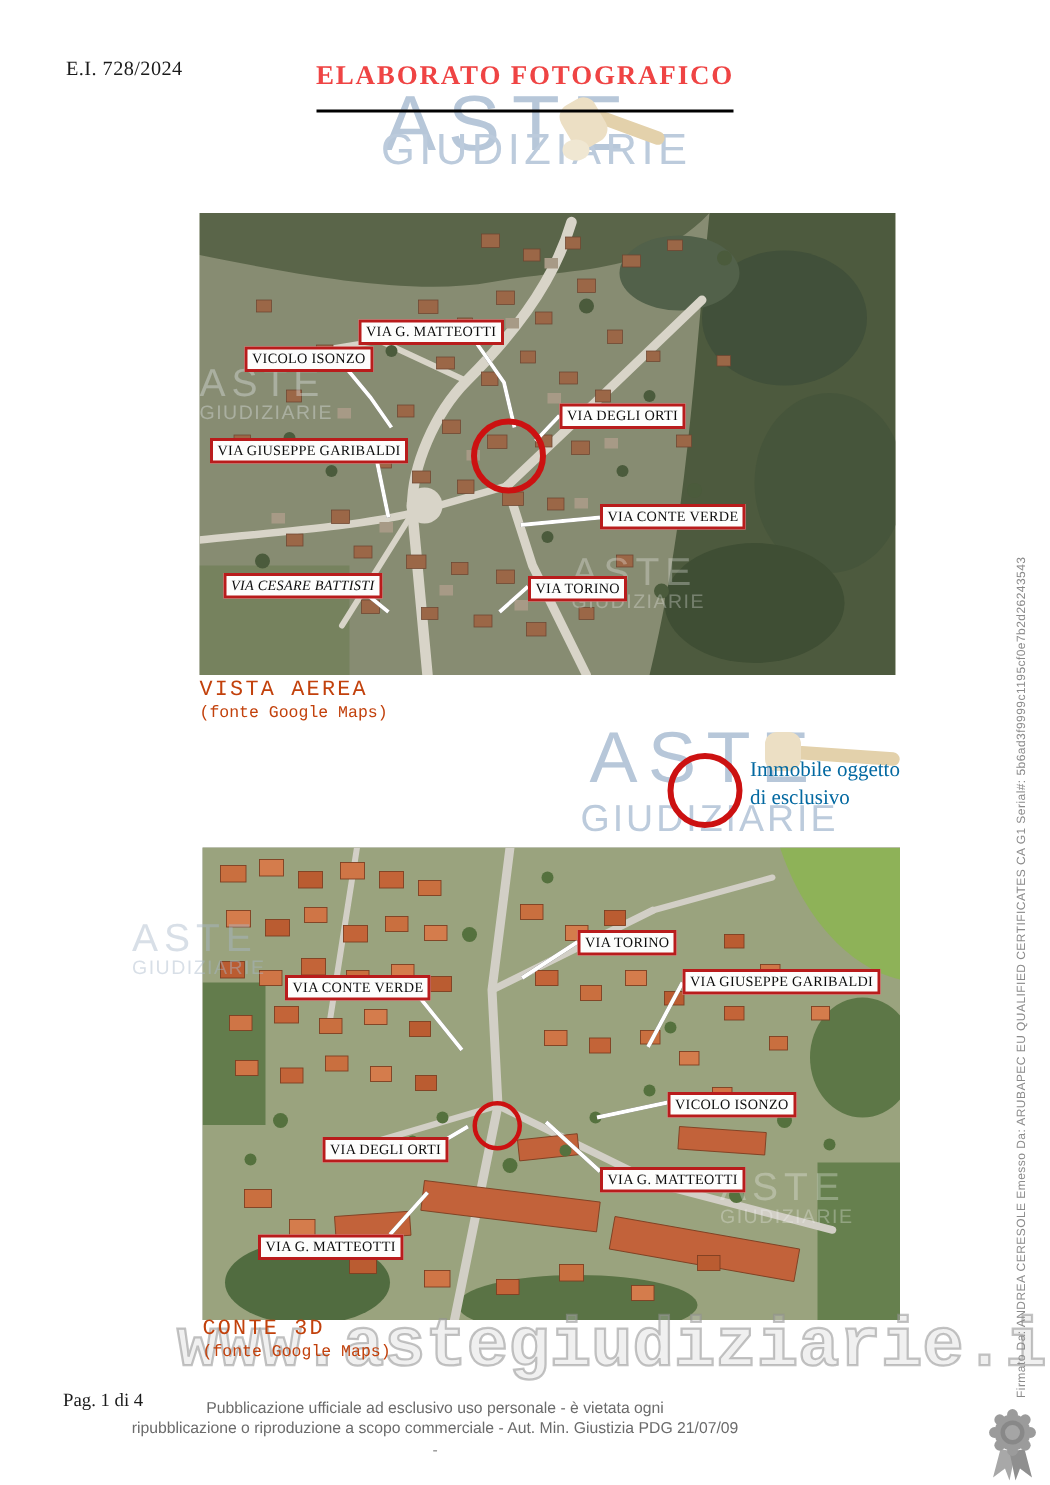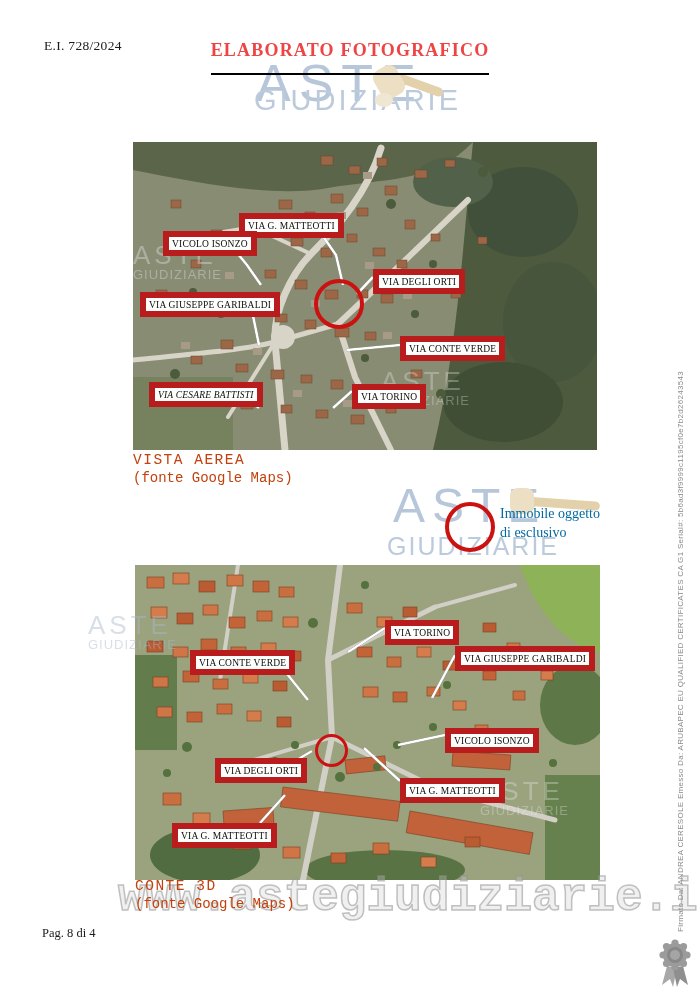--- a/index.html
+++ b/index.html
@@ -16,31 +16,31 @@
   .logo-giud-top{left:254px;top:84px;font-size:29px;letter-spacing:3px;color:#bccbdc;}
   .logo-aste-mid{left:393px;top:478px;font-size:48px;letter-spacing:7px;}
   .logo-giud-mid{left:387px;top:532px;font-size:25px;letter-spacing:2px;color:#bccbdc;}
   .gavel{position:absolute;z-index:2;}
   
   .map{position:absolute;overflow:hidden;background:#878c72;}
   #map-aerial{left:133px;top:142px;width:464px;height:308px;}
   #map-3d{left:135px;top:565px;width:465px;height:315px;}
   .map svg.scene{position:absolute;left:0;top:0;width:100%;height:100%;}
   .map svg.leaders{position:absolute;left:0;top:0;width:100%;height:100%;z-index:4;}
-  .map-label{position:absolute;background:#fdfdfc;border:6px solid #b91c1c;color:#0c0c0c;
+  .map-label{position:absolute;background:#fdfdfc;border:2px solid #b91c1c;color:#0c0c0c;
         font-size:9.5px;line-height:12px;padding:1px 3px 0 3px;white-space:nowrap;z-index:5;
         font-family:"Liberation Serif",serif;letter-spacing:.2px;text-align:center;}
   .red-ring{position:absolute;border-radius:50%;z-index:6;background:transparent;}
   .map-wm{position:absolute;font-family:"Liberation Sans",sans-serif;line-height:1;z-index:3;pointer-events:none;}
   .map-wm .w1{font-size:26px;letter-spacing:4px;}
   .map-wm .w2{font-size:13px;letter-spacing:1px;}
   
   .caption{position:absolute;text-align:left;z-index:7;color:#c2410c;font-family:Liberation Mono, monospace;}
   .caption .cap-main{font-size:14.5px;letter-spacing:1.5px;}
-  .caption .cap-src{font-size:14px;margin-top:2px;}
+  .caption .cap-src{font-size:11px;margin-top:2px;}
   
   .legend-text{position:absolute;left:500px;top:505px;font-size:14px;line-height:18.5px;color:#0369a1;z-index:3;}
   
   .url-watermark{position:absolute;left:118px;top:872px;width:505px;z-index:2;
         font-family:Liberation Mono, monospace;font-weight:bold;font-size:46px;letter-spacing:0px;
         color:rgba(205,205,205,0.30);-webkit-text-stroke:1.5px rgba(145,145,145,0.55);white-space:nowrap;}
   
   .page-indicator{position:absolute;left:42px;top:926px;font-size:12.5px;color:#1a1a1a;}
   .footer-notice{position:absolute;left:0;top:933px;width:580px;text-align:center;z-index:3;
         font-family:"Liberation Sans",sans-serif;font-size:10.5px;line-height:12.5px;color:#6b6b6b;}
@@ -348,21 +348,26 @@
       <div class="w2">GIUDIZIARIE</div>
   </div>
 
   <div class="caption" style="left:135px;top:878px;width:465px;">
     <div class="cap-main">CONTE 3D</div>
     <div class="cap-src">(fonte Google Maps)</div>
   </div>
 
   <div class="url-watermark">www.astegiudiziarie.it</div>
 
-  <div class="page-indicator">Pag. 8 di 4</div>
+  <div class="page-indicator">Pag. 1 di 4</div>
+  <div class="footer-notice">
+    <div>Pubblicazione ufficiale ad esclusivo uso personale - è vietata ogni</div>
+    <div>ripubblicazione o riproduzione a scopo commerciale - Aut. Min. Giustizia PDG 21/07/09</div>
+    <div class="footer-dash">-</div>
+  </div>
 
   <div class="sig-vert">Firmato Da: ANDREA CERESOLE Emesso Da: ARUBAPEC EU QUALIFIED CERTIFICATES CA G1 Serial#: 5b6ad3f9999c1195cf0e7b2d26243543</div>
   <svg class="seal" width="42" height="52" viewBox="0 0 42 52">
     <polygon points="13,28 8,47 16,41 19,49 23,30" fill="#a8a8a8"></polygon>
     <polygon points="29,28 34,47 26,41 23,49 19,30" fill="#8f8f8f"></polygon>
     <g fill="#9b9b9b">
       <circle cx="33" cy="17" r="3.6"></circle>
         <circle cx="29.5" cy="25.5" r="3.6"></circle>
         <circle cx="21" cy="29" r="3.6"></circle>
       <circle cx="12.5" cy="25.5" r="3.6"></circle>

